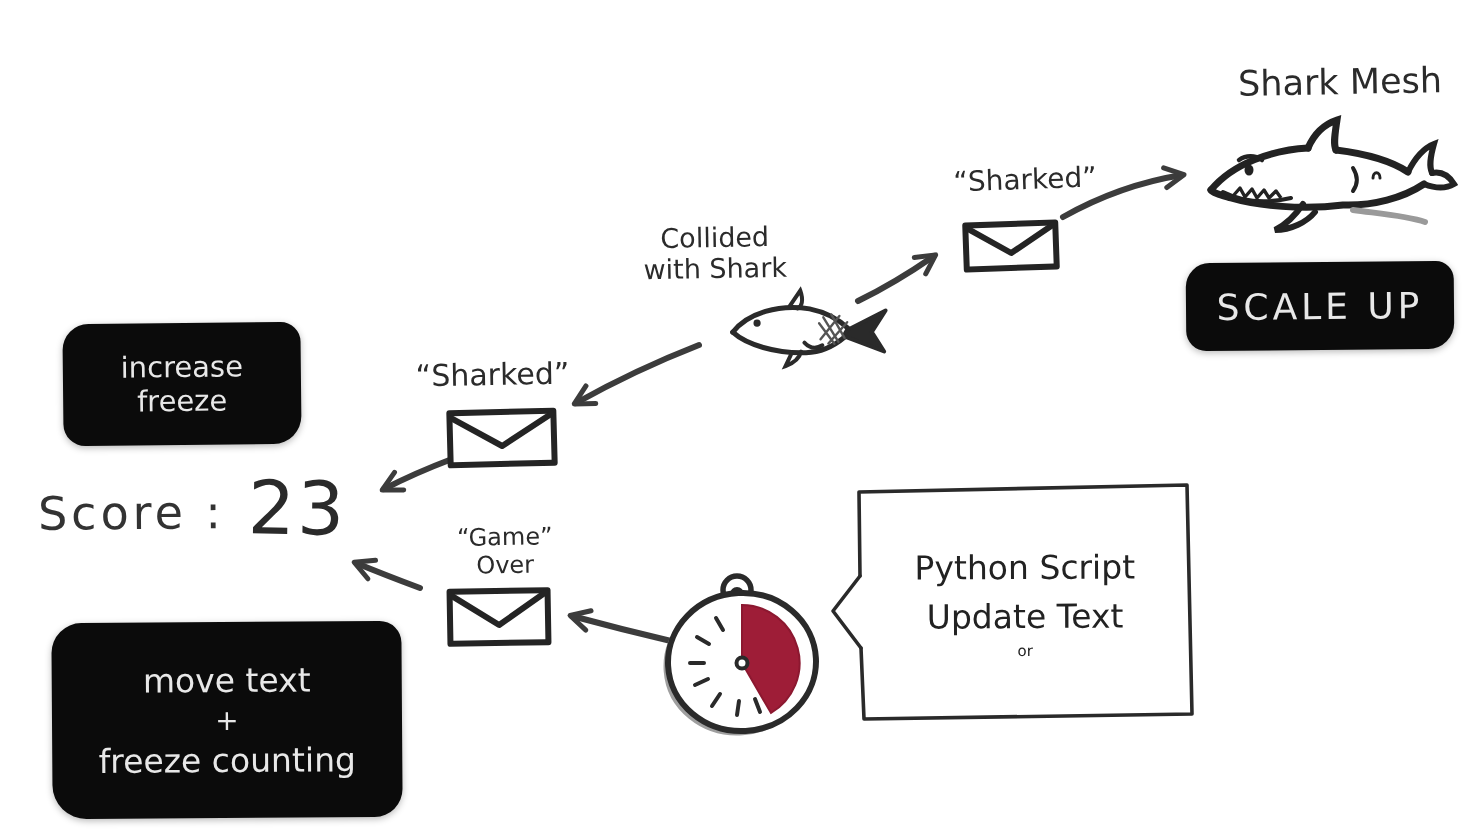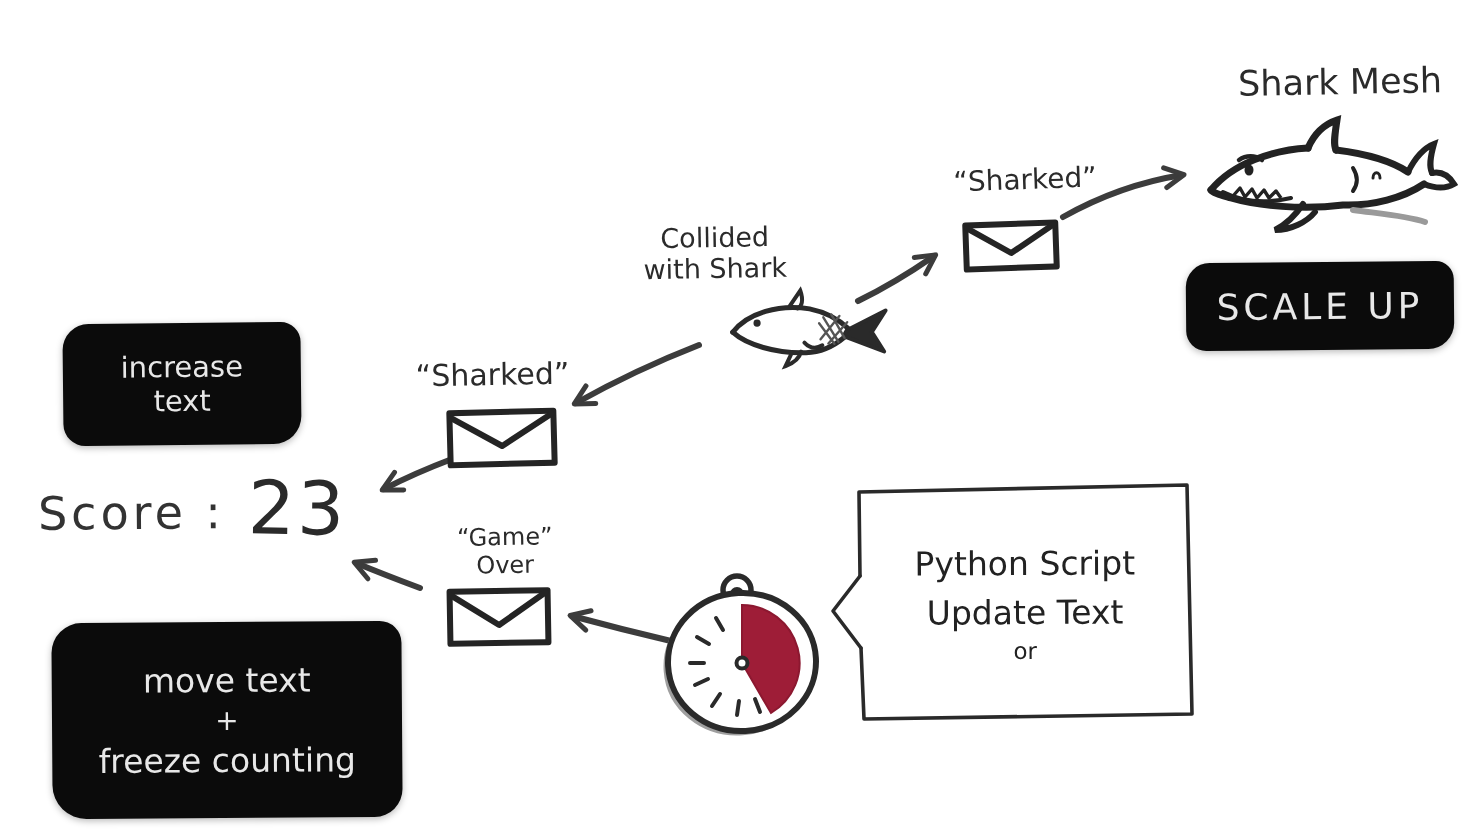--- a/index.html
+++ b/index.html
@@ -24,21 +24,21 @@
   .lbl-sharked-left{left:405px;top:358px;width:175px;font-size:30px;transform:rotate(-1deg);}
   .lbl-gameover{left:440px;top:524px;width:130px;font-size:24px;transform:rotate(-1deg);}
   .lbl-score{left:38px;top:487px;font-size:46px;letter-spacing:4px;transform:rotate(-0.5deg);color:#333;}
   .lbl-score-value{left:248px;top:466px;font-size:74px;letter-spacing:2px;transform:rotate(1deg);color:#2a2a2a;}
   .python-box{
     position:absolute;left:866px;top:492px;width:318px;height:220px;
     display:flex;flex-direction:column;align-items:center;justify-content:center;
     text-align:center;color:#222;transform:rotate(-0.3deg);
   }
   .python-box .big{font-size:33px;margin:5px 0;}
-  .python-box .small{font-size:23px;margin:1px 0;}
+  .python-box .small{font-size:15px;margin:1px 0;}
 </style>
 </head>
 <body>
 
 <div id="canvas">
 
   <svg id="sketch" width="1483" height="834" viewBox="0 0 1483 834">
     <defs>
       <marker id="ah" markerUnits="userSpaceOnUse" markerWidth="30" markerHeight="30" refX="20" refY="13" orient="auto">
         <path d="M3,3 L22,13 L3,23" fill="none" stroke="#3c3c3c" stroke-width="5" stroke-linecap="round" stroke-linejoin="round"></path>
@@ -134,21 +134,21 @@
 
   <div class="label lbl-sharked-left">“Sharked”</div>
 
   <div class="label lbl-gameover">
     <div>“Game”</div>
     <div>Over</div>
   </div>
 
   <div class="panel panel-increase">
     <div>increase</div>
-    <div>text</div>
+    <div>freeze</div>
   </div>
 
   <div class="label lbl-score">Score :</div>
   <div class="label lbl-score-value">23</div>
 
   <div class="panel panel-scaleup">
     <div>SCALE UP</div>
   </div>
 
   <div class="panel panel-movetext">

